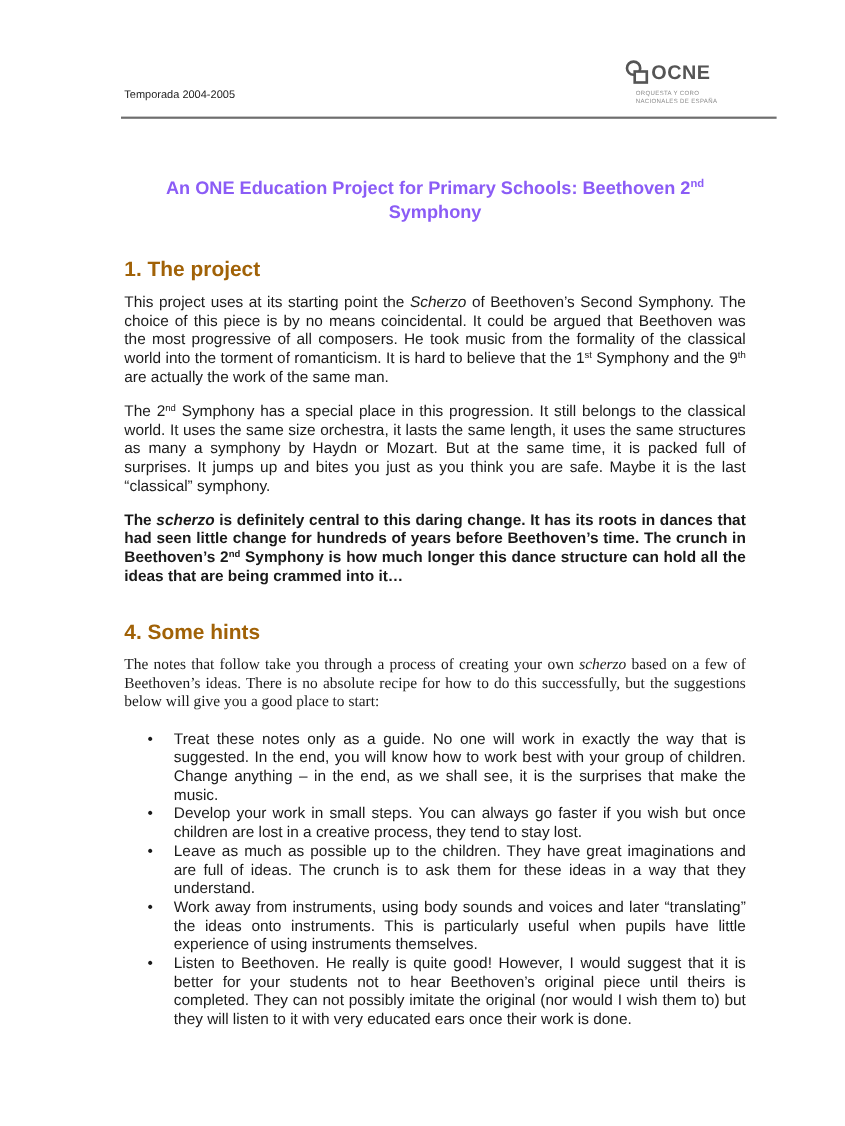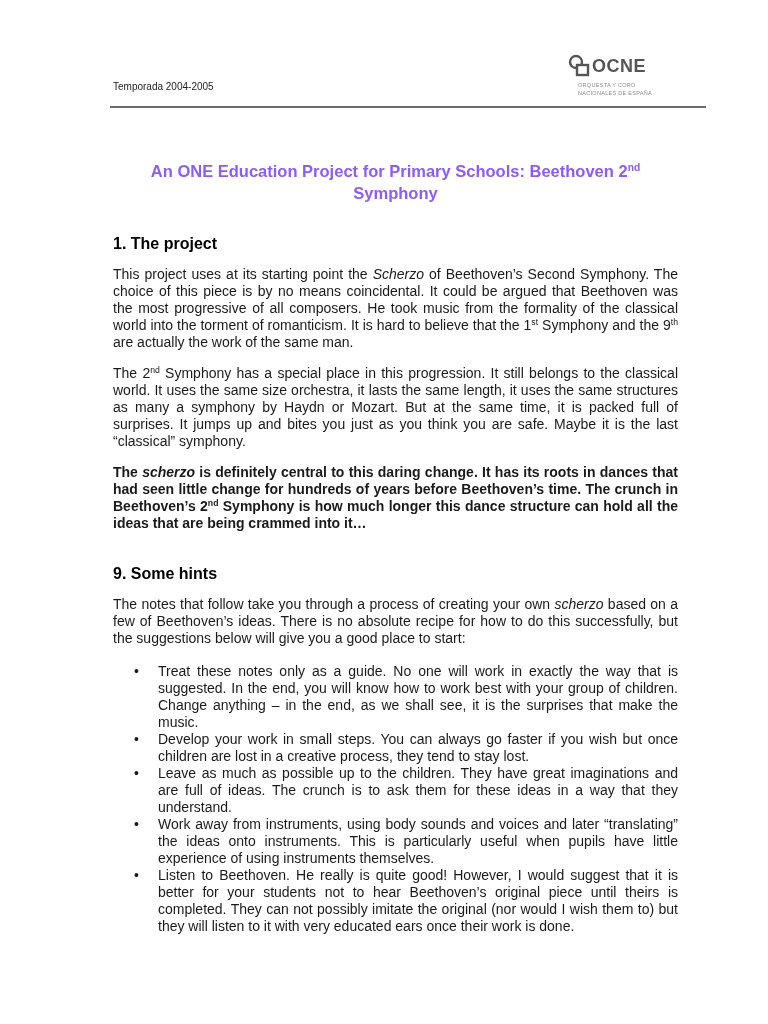--- a/index.html
+++ b/index.html
@@ -7,21 +7,21 @@
            font-family: "Liberation Sans", sans-serif; color: #1a1a1a; }
     .hdr { position: absolute; left: 113px; top: 55px; font-size: 10px; line-height: 13px; color: #222; margin-top: 25px; }
     .logo { position: absolute; left: 568px; top: 52px; width: 82px; height: 52px; }
     .logo .mark { position: absolute; left: 0; top: 2px; width: 24px; height: 24px; }
     .logo .word { position: absolute; left: 24px; top: 3px; font-size: 18px; font-weight: bold; color: #555; letter-spacing: 0.5px; line-height: 22px; }
     .logo .sub { position: absolute; left: 10px; top: 29px; font-size: 5.5px; line-height: 8px; color: #8a8a8a; letter-spacing: 0.3px; white-space: nowrap; }
     .rule { position: absolute; left: 110px; top: 106px; width: 596px; height: 2px; background: #6e6e6e; }
     .title { position: absolute; left: 113px; width: 565px; top: 160px; text-align: center;
              font-size: 16.5px; font-weight: bold; line-height: 22px; color: #8b5cf6; }
     sup { font-size: 0.62em; line-height: 0; vertical-align: 0.55em; }
-    .h2 { position: absolute; left: 113px; font-size: 16px; font-weight: bold; color: #000000; }
+    .h2 { position: absolute; left: 113px; font-size: 19px; font-weight: bold; color: #a16207; }
     .p { position: absolute; left: 113px; width: 565px; font-size: 14px; line-height: 17px; text-align: justify; color: #1a1a1a; }
     .p em { font-style: italic; }
     .list { position: absolute; left: 113px; top: 663px; width: 565px; margin: 0; padding: 0; list-style: none; }
     .list li { position: relative; padding-left: 45px; font-size: 14px; line-height: 17px; text-align: justify; color: #1a1a1a; }
     .list li .dot { position: absolute; left: 21px; top: 0; }
   </style>
 </head>
 <body>
 
 <div class="hdr">
@@ -54,23 +54,23 @@
 </div>
 
 <div class="p" style="top:365px;">
   <span>The 2</span><sup>nd</sup><span> Symphony has a special place in this progression. It still belongs to the classical world. It uses the same size orchestra, it lasts the same length, it uses the same structures as many a symphony by Haydn or Mozart. But at the same time, it is packed full of surprises. It jumps up and bites you just as you think you are safe. Maybe it is the last “classical” symphony.</span>
 </div>
 
 <div class="p" style="top:464px;font-weight:bold;">
   <span>The </span><em>scherzo</em><span> is definitely central to this daring change. It has its roots in dances that had seen little change for hundreds of years before Beethoven’s time. The crunch in Beethoven’s 2</span><sup>nd</sup><span> Symphony is how much longer this dance structure can hold all the ideas that are being crammed into it…</span>
 </div>
 
-<div class="h2" style="top:565px;">9. Some hints</div>
+<div class="h2" style="top:565px;">4. Some hints</div>
 
-<div class="p" style="top:596px;">
+<div class="p" style="top:596px;font-family:Liberation Serif, serif;">
   <span>The notes that follow take you through a process of creating your own </span><em>scherzo</em><span> based on a few of Beethoven’s ideas. There is no absolute recipe for how to do this successfully, but the suggestions below will give you a good place to start:</span>
 </div>
 
 <ul class="list">
   <li><span class="dot">•</span><span>Treat these notes only as a guide. No one will work in exactly the way that is suggested. In the end, you will know how to work best with your group of children. Change anything – in the end, as we shall see, it is the surprises that make the music.</span></li>
   <li><span class="dot">•</span><span>Develop your work in small steps. You can always go faster if you wish but once children are lost in a creative process, they tend to stay lost.</span></li>
   <li><span class="dot">•</span><span>Leave as much as possible up to the children. They have great imaginations and are full of ideas. The crunch is to ask them for these ideas in a way that they understand.</span></li>
   <li><span class="dot">•</span><span>Work away from instruments, using body sounds and voices and later “translating” the ideas onto instruments. This is particularly useful when pupils have little experience of using instruments themselves.</span></li>
   <li><span class="dot">•</span><span>Listen to Beethoven. He really is quite good! However, I would suggest that it is better for your students not to hear Beethoven’s original piece until theirs is completed. They can not possibly imitate the original (nor would I wish them to) but they will listen to it with very educated ears once their work is done.</span></li>
 </ul>

